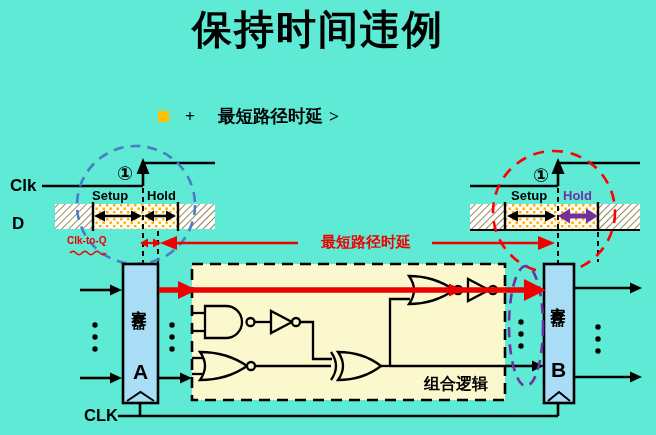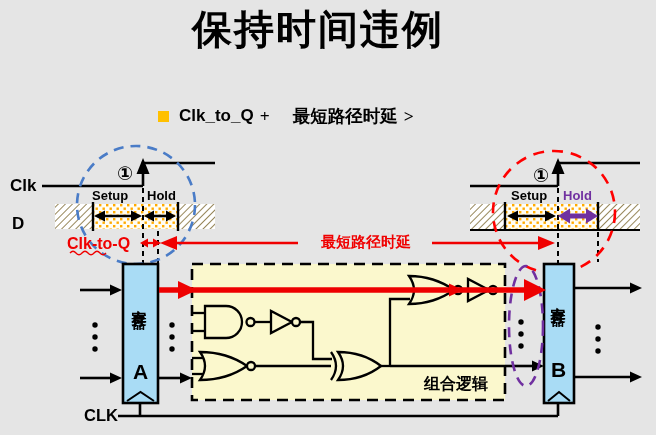--- a/index.html
+++ b/index.html
@@ -1,31 +1,31 @@
 <!DOCTYPE html>
 <html><head>
 <meta charset="utf-8">
 <style>
   html,body{margin:0;padding:0;background:#fff;}
-  #stage{position:relative;width:656px;height:435px;background:#e5e5e5;overflow:hidden;
+  #stage{position:relative;width:656px;height:435px;background:#5eead4;overflow:hidden;
          font-family:"Liberation Sans","DejaVu Sans",sans-serif;}
   .abs{position:absolute;}
   #title{left:0;top:2px;width:636px;text-align:center;
          font-family:"Liberation Serif","DejaVu Serif",serif;
          font-size:40px;font-weight:600;color:#000;letter-spacing:2px;white-space:nowrap;}
   #bullet-row{left:158px;top:104px;display:flex;align-items:center;white-space:nowrap;}
   #bullet-square{width:11px;height:11px;background:#FFC000;margin-right:10px;flex:0 0 auto;}
   .b-bold{font-size:17px;font-weight:bold;color:#000;}
   .b-serif{font-family:"Liberation Serif","DejaVu Serif",serif;font-size:17.5px;color:#000;font-weight:600;margin-left:17px;}
   .b-purple{font-size:17px;font-weight:bold;color:#7030A0;}
   .sig-label{font-size:17px;font-weight:bold;color:#000;}
   .marker{font-size:19px;font-weight:600;color:#000;}
   .su-label{font-size:13px;font-weight:bold;color:#000;}
   .su-label.purple{color:#7030A0;}
-  .red-label{font-size:16px;font-weight:bold;color:#F00000;white-space:nowrap;}
+  .red-label{font-size:10px;font-weight:bold;color:#F00000;white-space:nowrap;}
   #path-delay{left:300px;top:233px;width:132px;text-align:center;font-size:15px;
               font-weight:bold;color:#F00000;white-space:nowrap;}
   .reg-vtext{writing-mode:vertical-rl;text-orientation:upright;font-size:15px;font-weight:bold;
              color:#000;letter-spacing:3px;line-height:1;}
   .reg-letter{font-size:21px;font-weight:bold;color:#000;}
   #logic-label{font-size:16px;font-weight:bold;color:#000;}
   #clk-net-label{font-size:16.5px;font-weight:bold;color:#000;}
   svg{position:absolute;left:0;top:0;}
 </style>
 </head>
@@ -196,21 +196,20 @@
       <polygon points="197,290 178,281 178,299" fill="#EE0000"></polygon>
       <polygon points="463,290 449,283.5 449,296.5" fill="#EE0000"></polygon>
       <polygon points="546,290 524,279 524,301" fill="#EE0000"></polygon>
     </g>
   </svg>
 
   <div class="abs" id="title">保持时间违例</div>
 
   <div class="abs" id="bullet-row">
     <span id="bullet-square"></span>
-    <span class="b-bold">Clk_to_Q</span>
     <span class="b-serif" style="margin:0 6px;">+</span>
     <span class="b-serif">最短路径时延</span>
     <span class="b-serif" style="margin:0 6px;">&gt;</span>
   </div>
 
   <span class="abs sig-label" style="left:10px;top:176px;">Clk</span>
   <span class="abs sig-label" style="left:12px;top:214px;">D</span>
   <span class="abs marker" style="left:117px;top:162px;">①</span>
   <span class="abs su-label" style="left:92px;top:188px;">Setup</span>
   <span class="abs su-label" style="left:147px;top:188px;">Hold</span>

